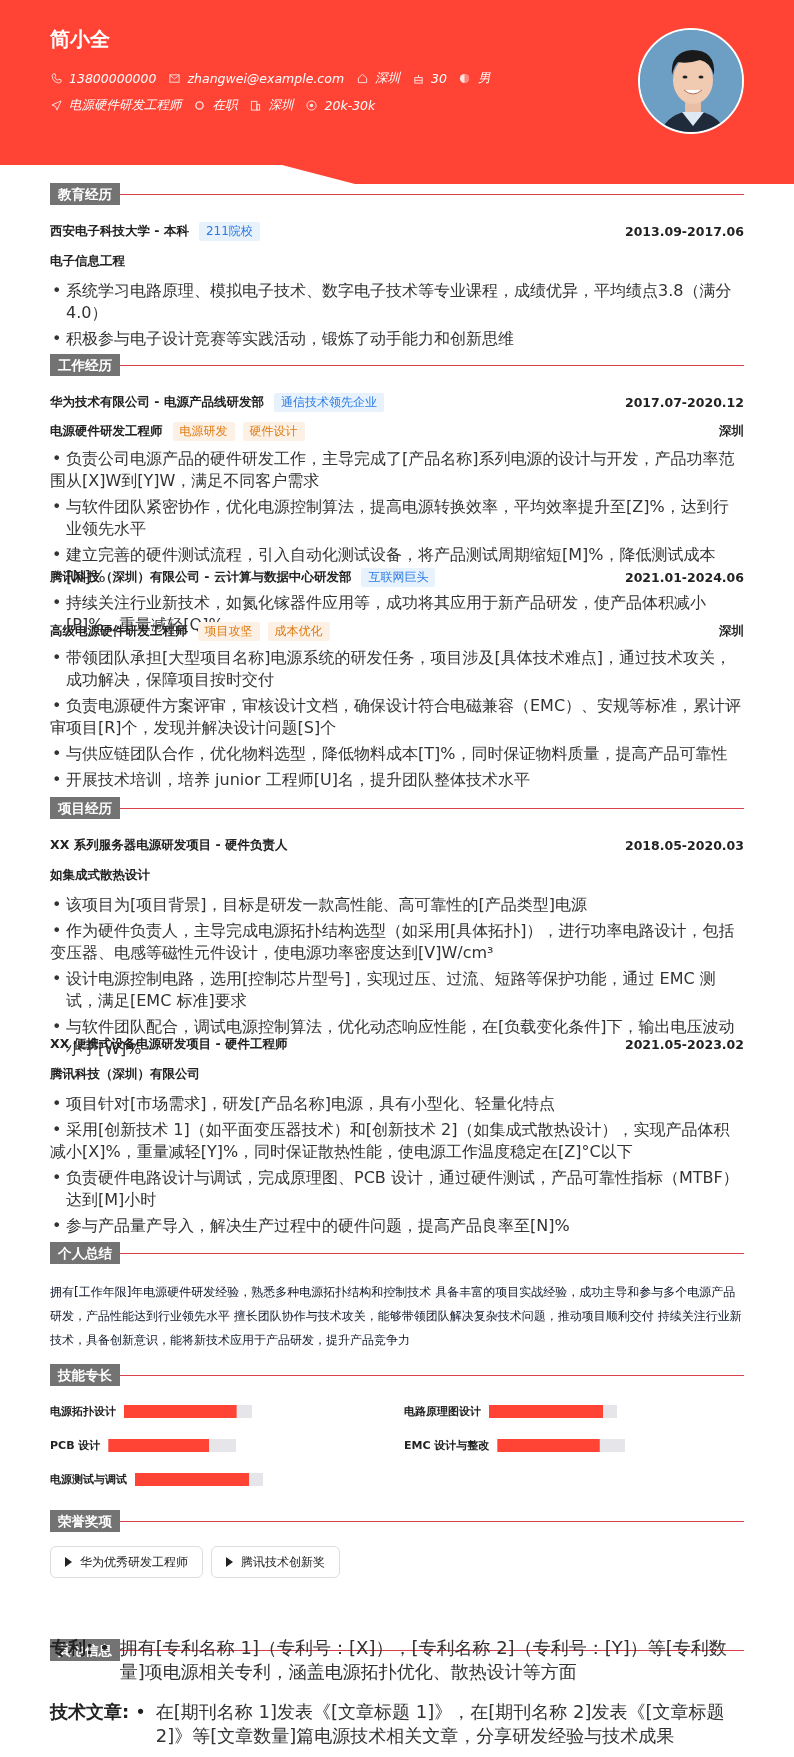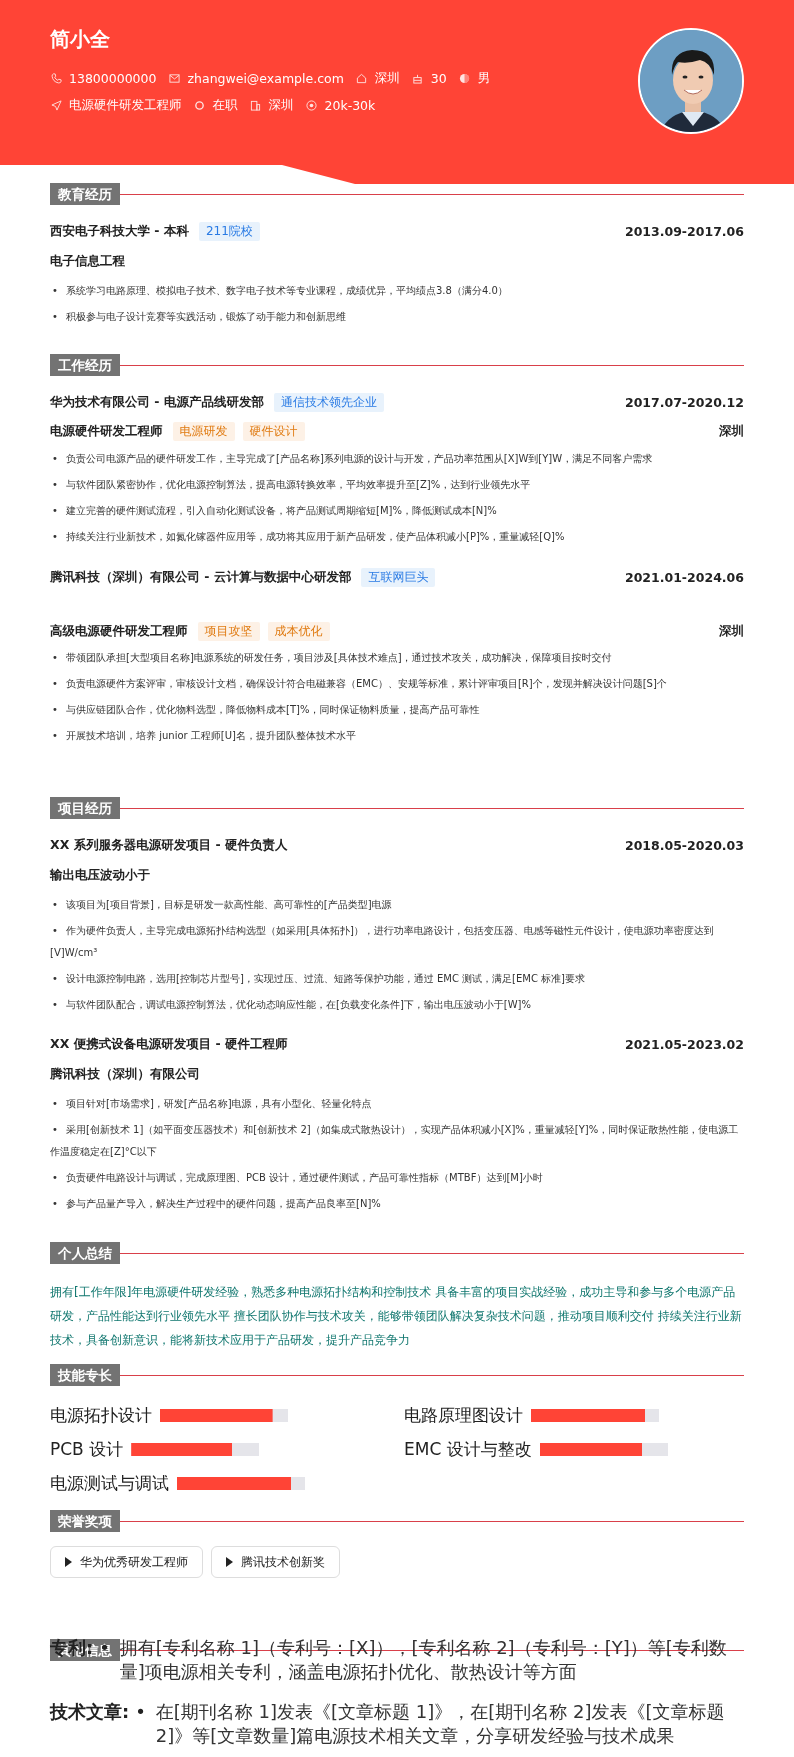--- a/index.html
+++ b/index.html
@@ -5,46 +5,46 @@
   * { box-sizing: border-box; margin: 0; padding: 0; }
   html, body { width: 794px; background: #fff; }
   body { font-family: "DejaVu Sans", "Liberation Sans", sans-serif; color: #222; position: relative; height: 1757px; overflow: hidden; }
 
   .header { position: absolute; left: 0; top: 0; width: 794px; height: 184px; }
   .header svg.bg { position: absolute; left: 0; top: 0; }
   .name { position: absolute; left: 50px; top: 26px; font-size: 20px; font-weight: bold; color: #fff; }
   .info-row { position: absolute; left: 50px; display: flex; align-items: center; color: #fff; font-size: 12.5px; }
   .info-row.r1 { top: 70px; }
   .info-row.r2 { top: 97px; }
-  .info-item { display: flex; align-items: center; margin-right: 12px; }
+  .info-item { display: flex; align-items: center; margin-right: 12px; font-style: italic; }
   .info-item .ic { width: 12px; height: 12px; margin-right: 7px; display: inline-flex; align-items: center; justify-content: center; opacity: .85; }
   .avatar { position: absolute; left: 638px; top: 28px; width: 106px; height: 106px; border-radius: 50%; border: 2.5px solid #fff; background: #6a9bc0; overflow: hidden; }
 
   .section-title { position: absolute; left: 50px; height: 22px; width: 694px; }
   .section-title .box { position: absolute; left: 0; top: 0; height: 22px; padding: 0 8px; background: #737373; color: #fff; font-size: 13.5px; font-weight: bold; line-height: 22px; }
   .section-title .line { position: absolute; left: 70px; right: 0; top: 11px; height: 1px; background: #d9404a; }
 
   .row { position: absolute; left: 50px; width: 694px; display: flex; align-items: center; justify-content: space-between; font-size: 12.5px; }
   .row .left { display: flex; align-items: center; font-weight: bold; }
   .row .right { font-weight: bold; }
   .tag { display: inline-block; font-weight: normal; font-size: 12px; padding: 1px 7px; margin-left: 10px; border-radius: 2px; }
   .tag.blue { background: #e8f2fc; color: #2a7be4; }
   .tag.orange { background: #fdf1e6; color: #e07b12; }
   .tag + .tag.orange { margin-left: 8px; }
   .sub { position: absolute; left: 50px; font-size: 12.5px; font-weight: bold; }
 
-  .bullets { position: absolute; left: 50px; width: 694px; font-size: 10px; color: #333; }
+  .bullets { position: absolute; left: 50px; width: 694px; font-size: 16px; color: #333; }
   .bullets li { list-style: none; line-height: 22px; margin-bottom: 4px; position: relative; padding-left: 16px; text-indent: 0; }
   .bullets li.wrap { padding-left: 0; text-indent: 16px; }
   .bullets li::before { content: "•"; position: absolute; left: 2px; top: 0; text-indent: 0; }
   .bullets li.wrap::before { left: 2px; }
 
-  .summary { position: absolute; left: 50px; width: 694px; font-size: 12px; line-height: 24px; color: #0f766e; }
-
-  .skill { position: absolute; display: flex; align-items: center; font-size: 17px; font-weight: normal; }
+  .summary { position: absolute; left: 50px; width: 694px; font-size: 12px; line-height: 24px; color: #0f172a; }
+
+  .skill { position: absolute; display: flex; align-items: center; font-size: 11px; font-weight: bold; }
   .skill .track { width: 128px; height: 13px; background: #e5e5ea; margin-left: 8px; position: relative; overflow: hidden; }
   .skill .fill { position: absolute; left: 0; top: 0; height: 13px; background: #ff4436; clip-path: polygon(0 0, 100% 0, calc(100% - 0px) 0, 100% 100%, 0 100%); }
   .skill .fill::after { content: ""; }
 
   .awards { position: absolute; left: 50px; top: 1546px; display: flex; }
   .award { height: 32px; border: 1px solid #ddd; border-radius: 6px; padding: 0 14px; display: flex; align-items: center; font-size: 12px; margin-right: 8px; background: #fff; }
   .award .tri { width: 0; height: 0; border-left: 7px solid #222; border-top: 5px solid transparent; border-bottom: 5px solid transparent; margin-right: 8px; }
 
   .other { position: absolute; left: 50px; width: 694px; font-size: 18px; line-height: 24px; display: flex; }
   .other .lbl { font-weight: bold; white-space: nowrap; }
@@ -227,21 +227,21 @@
 <div class="section-title" style="top:797px;">
   <div class="box">项目经历</div>
   <div class="line"></div>
 </div>
 <div class="row" style="top:837px;">
   <div class="left">
       <span>XX 系列服务器电源研发项目 - 硬件负责人</span>
     </div>
   <div class="right">2018.05-2020.03</div>
 </div>
-<div class="sub" style="top:867px;">输出电压波动小于</div>
+<div class="sub" style="top:867px;">如集成式散热设计</div>
 <ul class="bullets" style="top:894px;">
   <li>该项目为[项目背景]，目标是研发一款高性能、高可靠性的[产品类型]电源</li>
   <li class="wrap">作为硬件负责人，主导完成电源拓扑结构选型（如采用[具体拓扑]），进行功率电路设计，包括变压器、电感等磁性元件设计，使电源功率密度达到[V]W/cm³</li>
   <li>设计电源控制电路，选用[控制芯片型号]，实现过压、过流、短路等保护功能，通过 EMC 测试，满足[EMC 标准]要求</li>
   <li>与软件团队配合，调试电源控制算法，优化动态响应性能，在[负载变化条件]下，输出电压波动小于[W]%</li>
 </ul>
 
 <div class="row" style="top:1036px;">
   <div class="left">
       <span>XX 便携式设备电源研发项目 - 硬件工程师</span>

